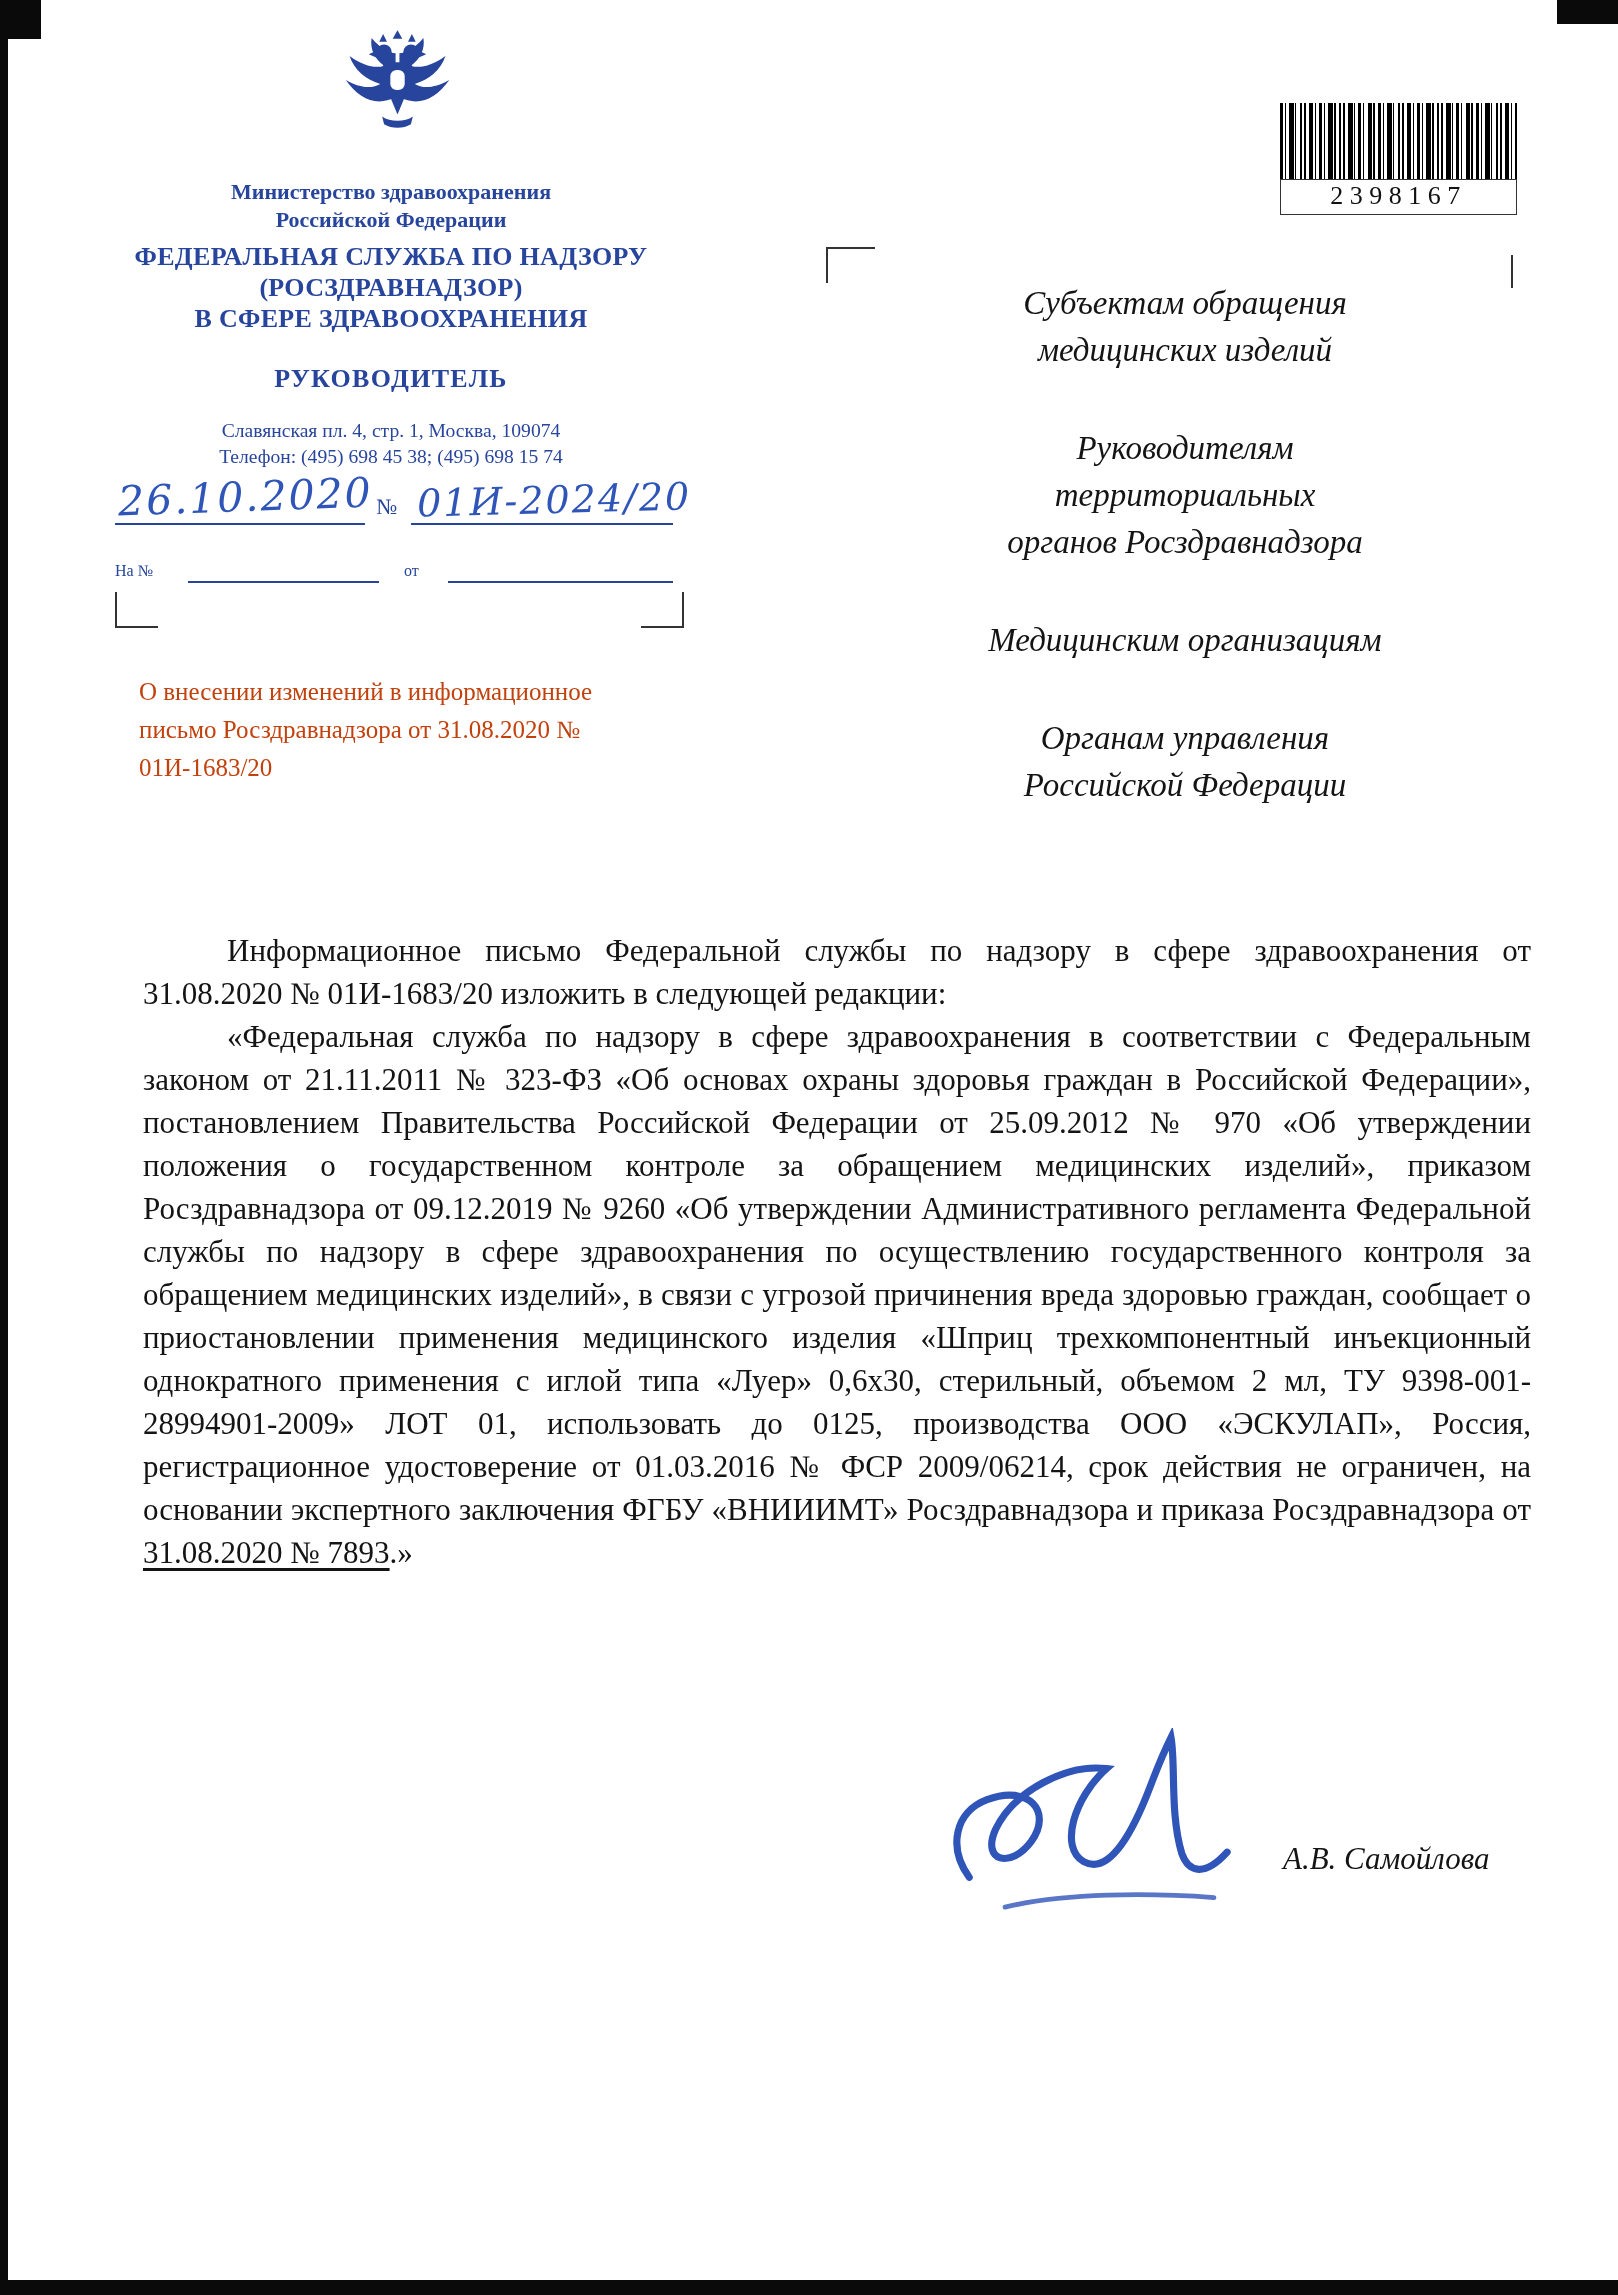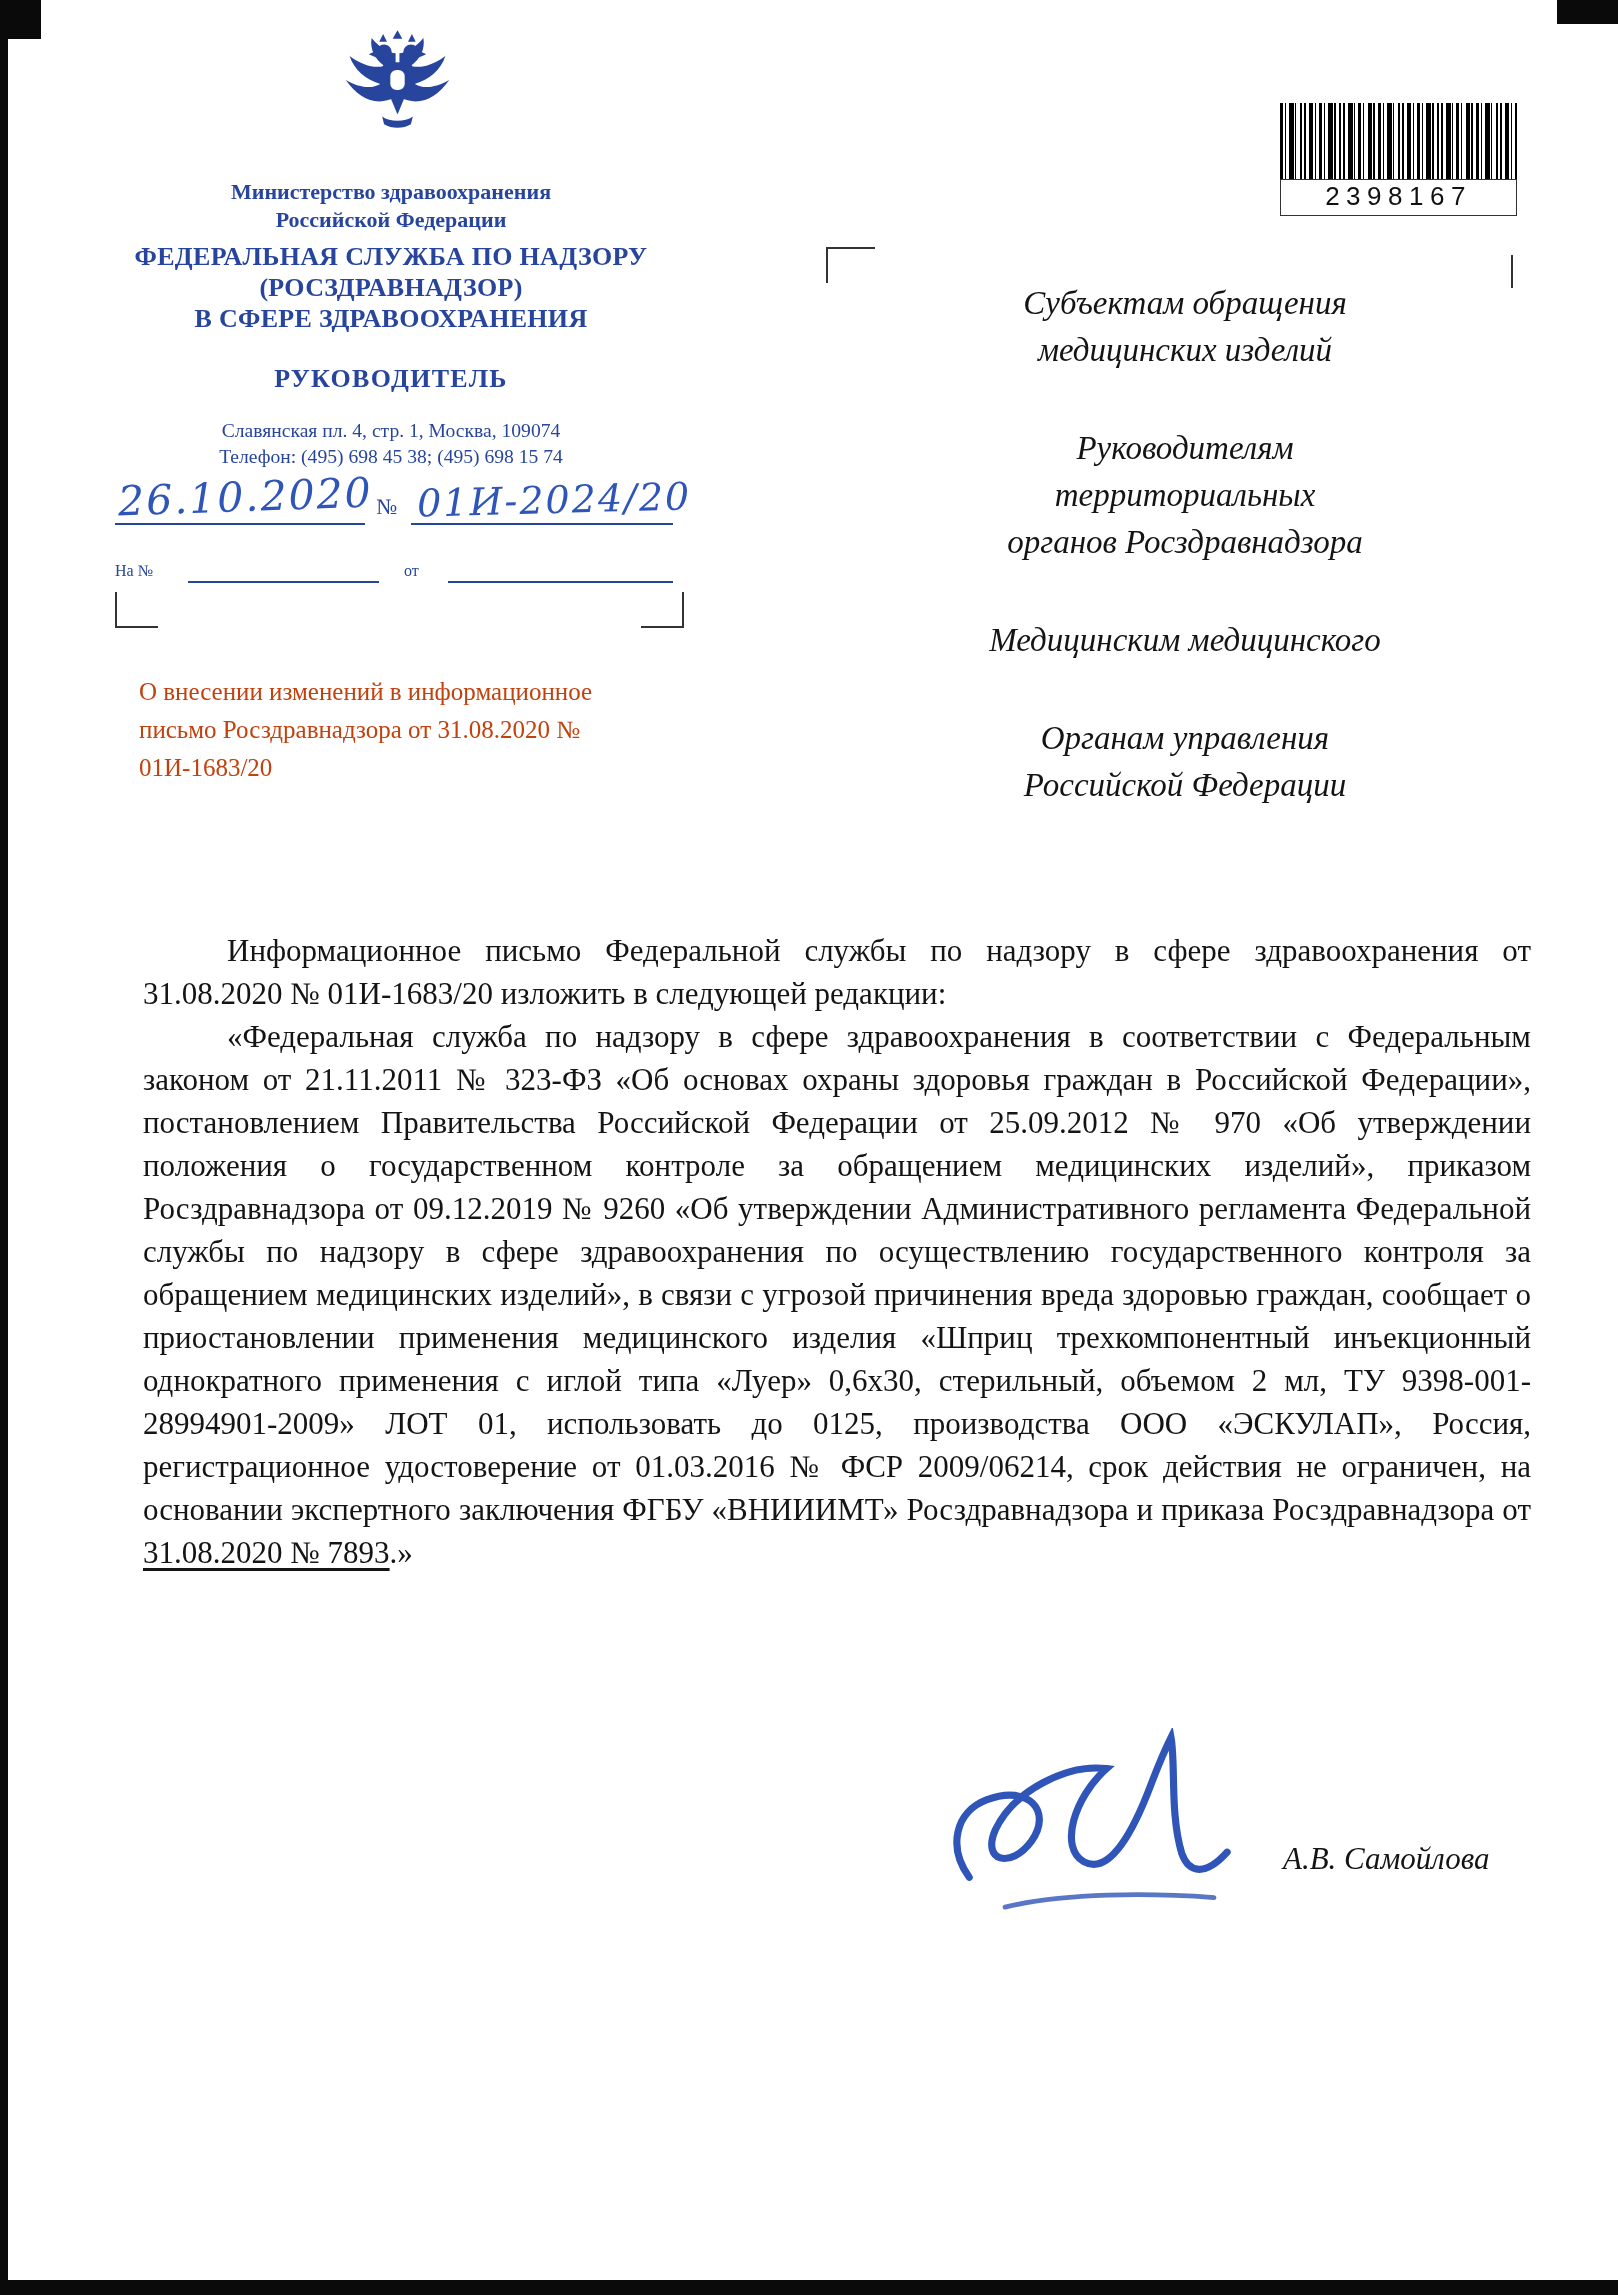--- a/index.html
+++ b/index.html
@@ -26,21 +26,21 @@
   
   .barcode{position:absolute;left:1280px;top:103px;width:237px;}
   .barcode-bars{
     width:237px;height:76px;
     background:repeating-linear-gradient(90deg,
       #000 0 2.6px,#fff 2.6px 4.6px,#000 4.6px 5.9px,#fff 5.9px 9.2px,
       #000 9.2px 13.7px,#fff 13.7px 15px,#000 15px 16.4px,#fff 16.4px 19.6px);
   }
   .barcode-num{
     margin-top:0;border:1.3px solid #333;background:#fff;
-    text-align:center;font-family:Liberation Sans, sans-serif;
+    text-align:center;font-family:Liberation Serif, serif;
     font-size:26px;letter-spacing:6.5px;padding:1.3px 0 2.6px 0;color:#111;
   }
 
   
   .emblem{position:absolute;left:340px;top:14.4px;width:115px;height:157px;}
   .lh{position:absolute;left:75px;width:632px;text-align:center;color:var(--blue);}
   .lh-ministry{top:178px;font-size:22px;font-weight:bold;line-height:27.5px;}
   .lh-service{top:241px;font-size:26px;font-weight:bold;line-height:31px;letter-spacing:0.3px;}
   .lh-position{top:364px;font-size:26px;font-weight:bold;letter-spacing:1.3px;}
   .lh-address{top:419px;font-size:19.6px;line-height:23.6px;}
@@ -157,21 +157,21 @@
     <div class="addressee">
       <div>Субъектам обращения</div>
       <div>медицинских изделий</div>
     </div>
     <div class="addressee">
       <div>Руководителям</div>
       <div>территориальных</div>
       <div>органов Росздравнадзора</div>
     </div>
     <div class="addressee">
-      <div>Медицинским медицинского</div>
+      <div>Медицинским организациям</div>
     </div>
     <div class="addressee">
       <div>Органам управления</div>
       <div>Российской Федерации</div>
     </div>
   </div>
 
   <div class="subject">О внесении изменений в информационное письмо Росздравнадзора от 31.08.2020 № 01И-1683/20</div>
 
   <div class="letter-body">

